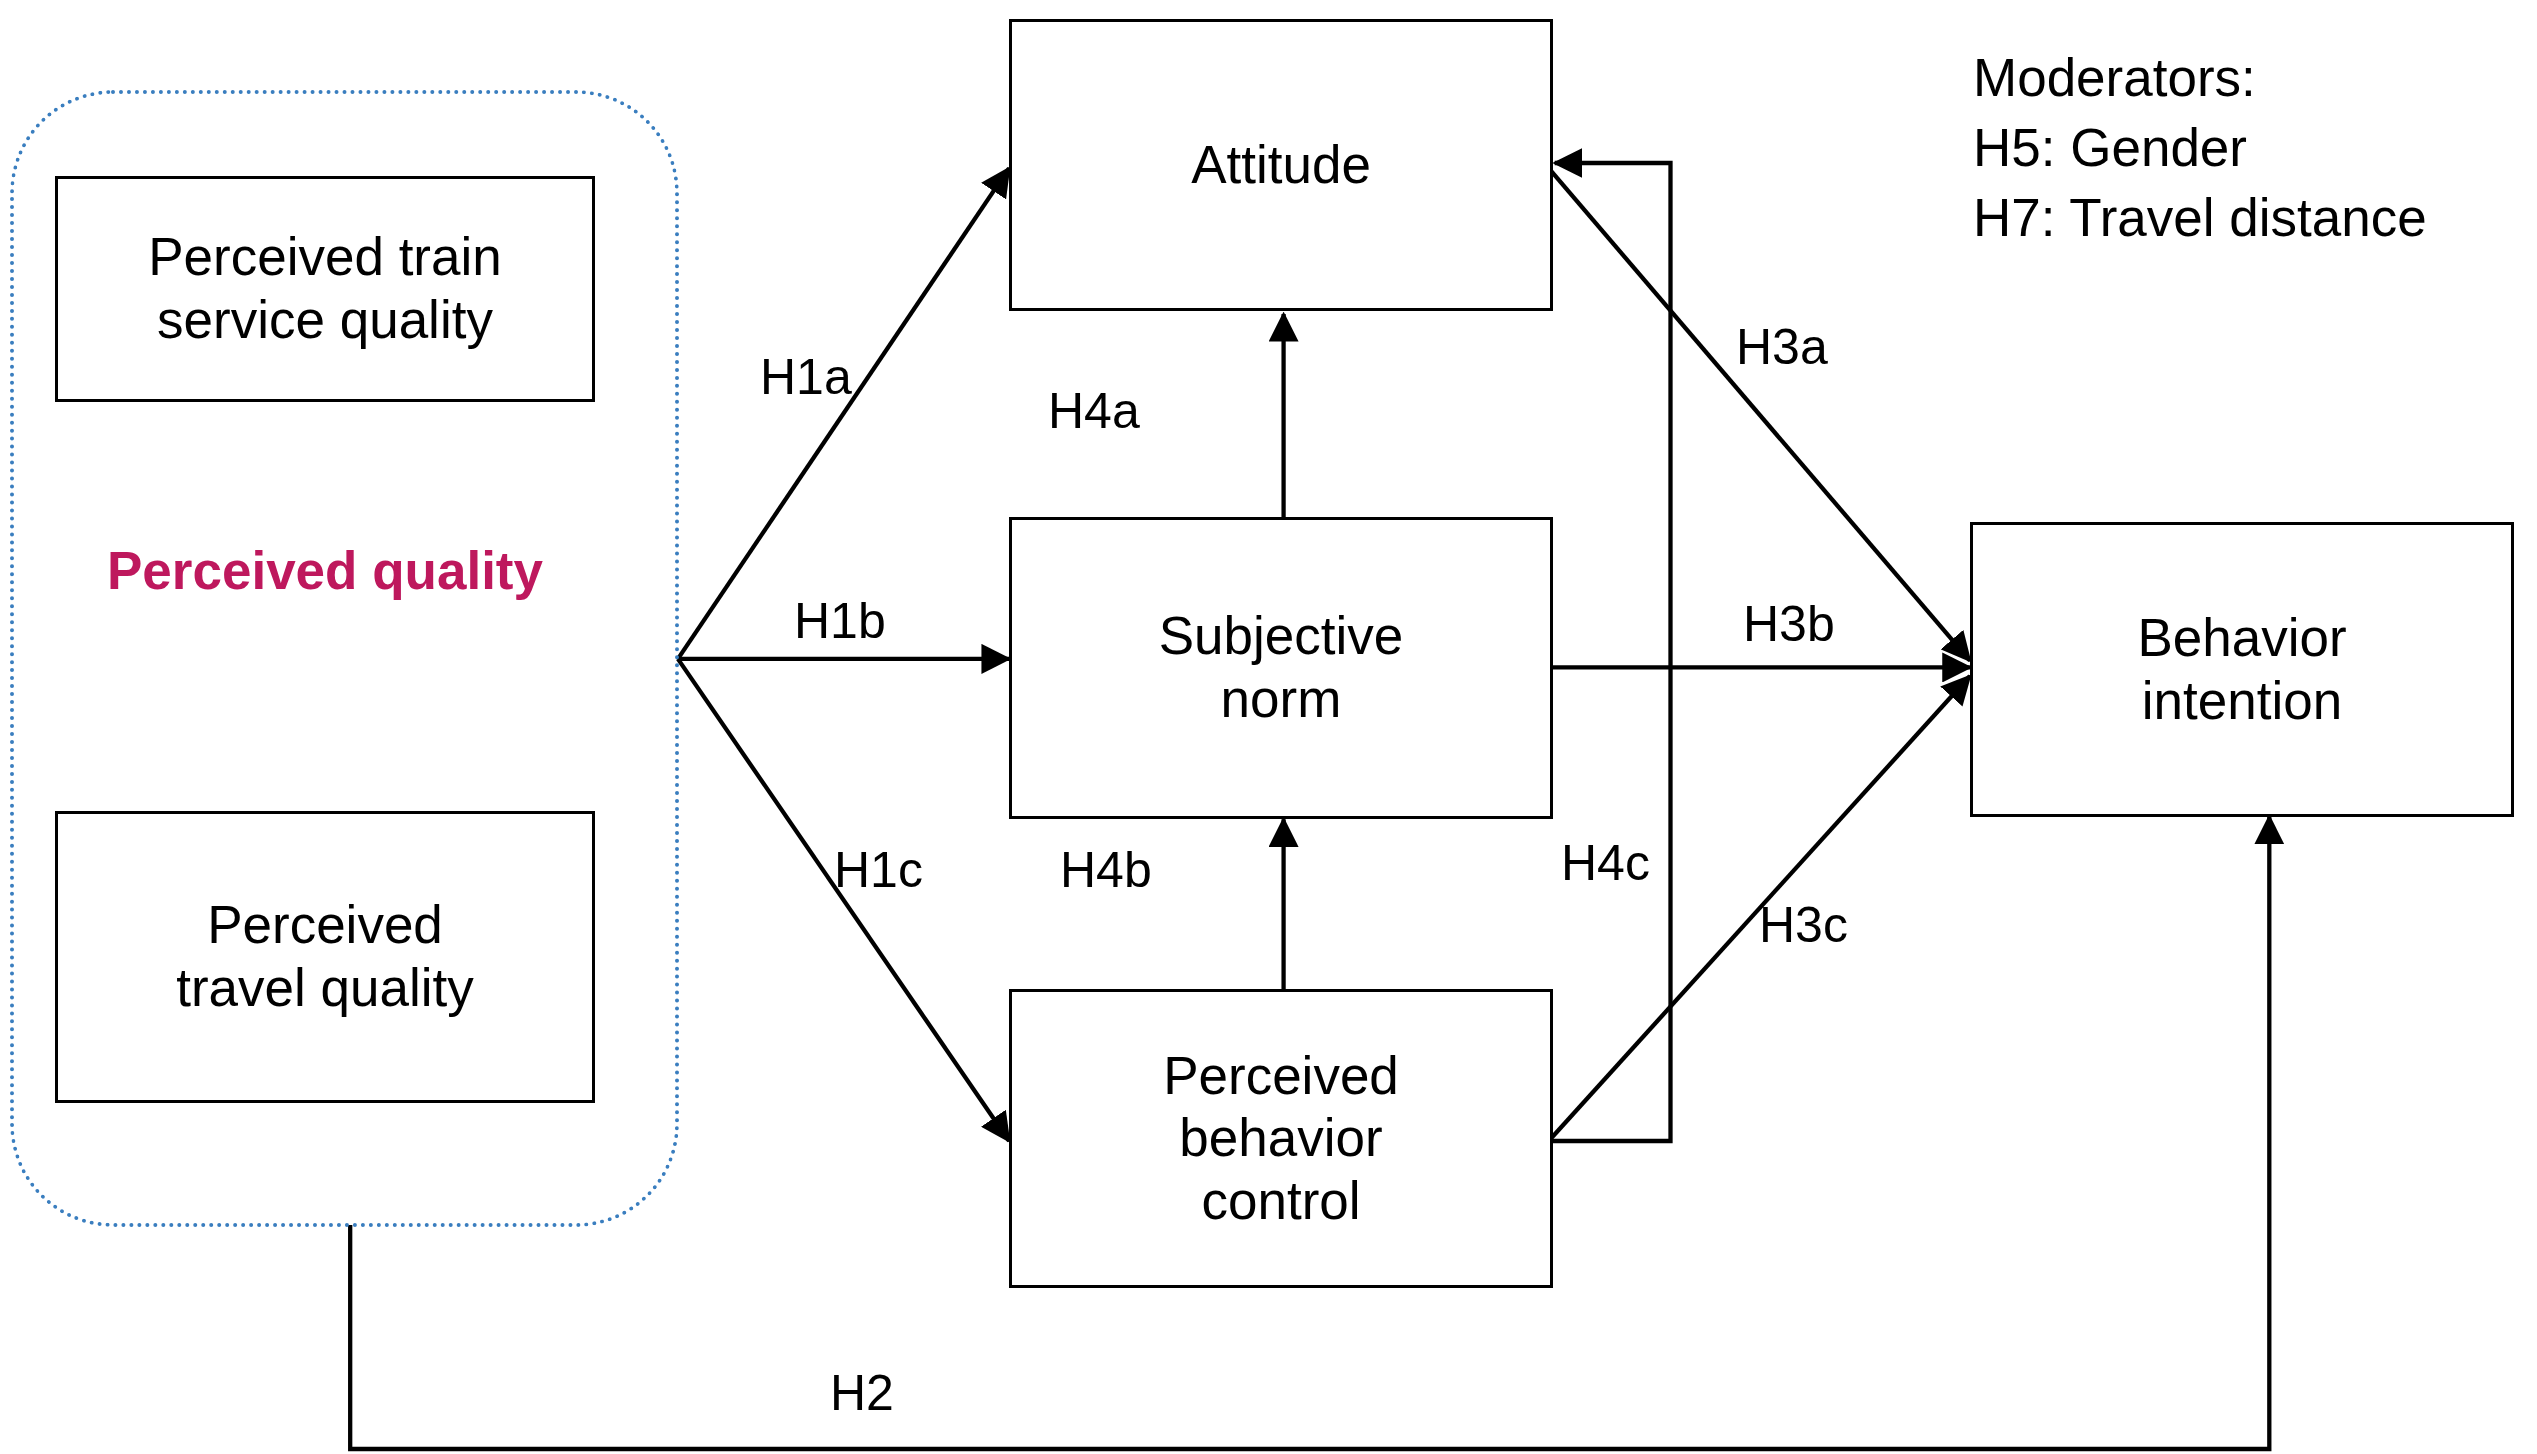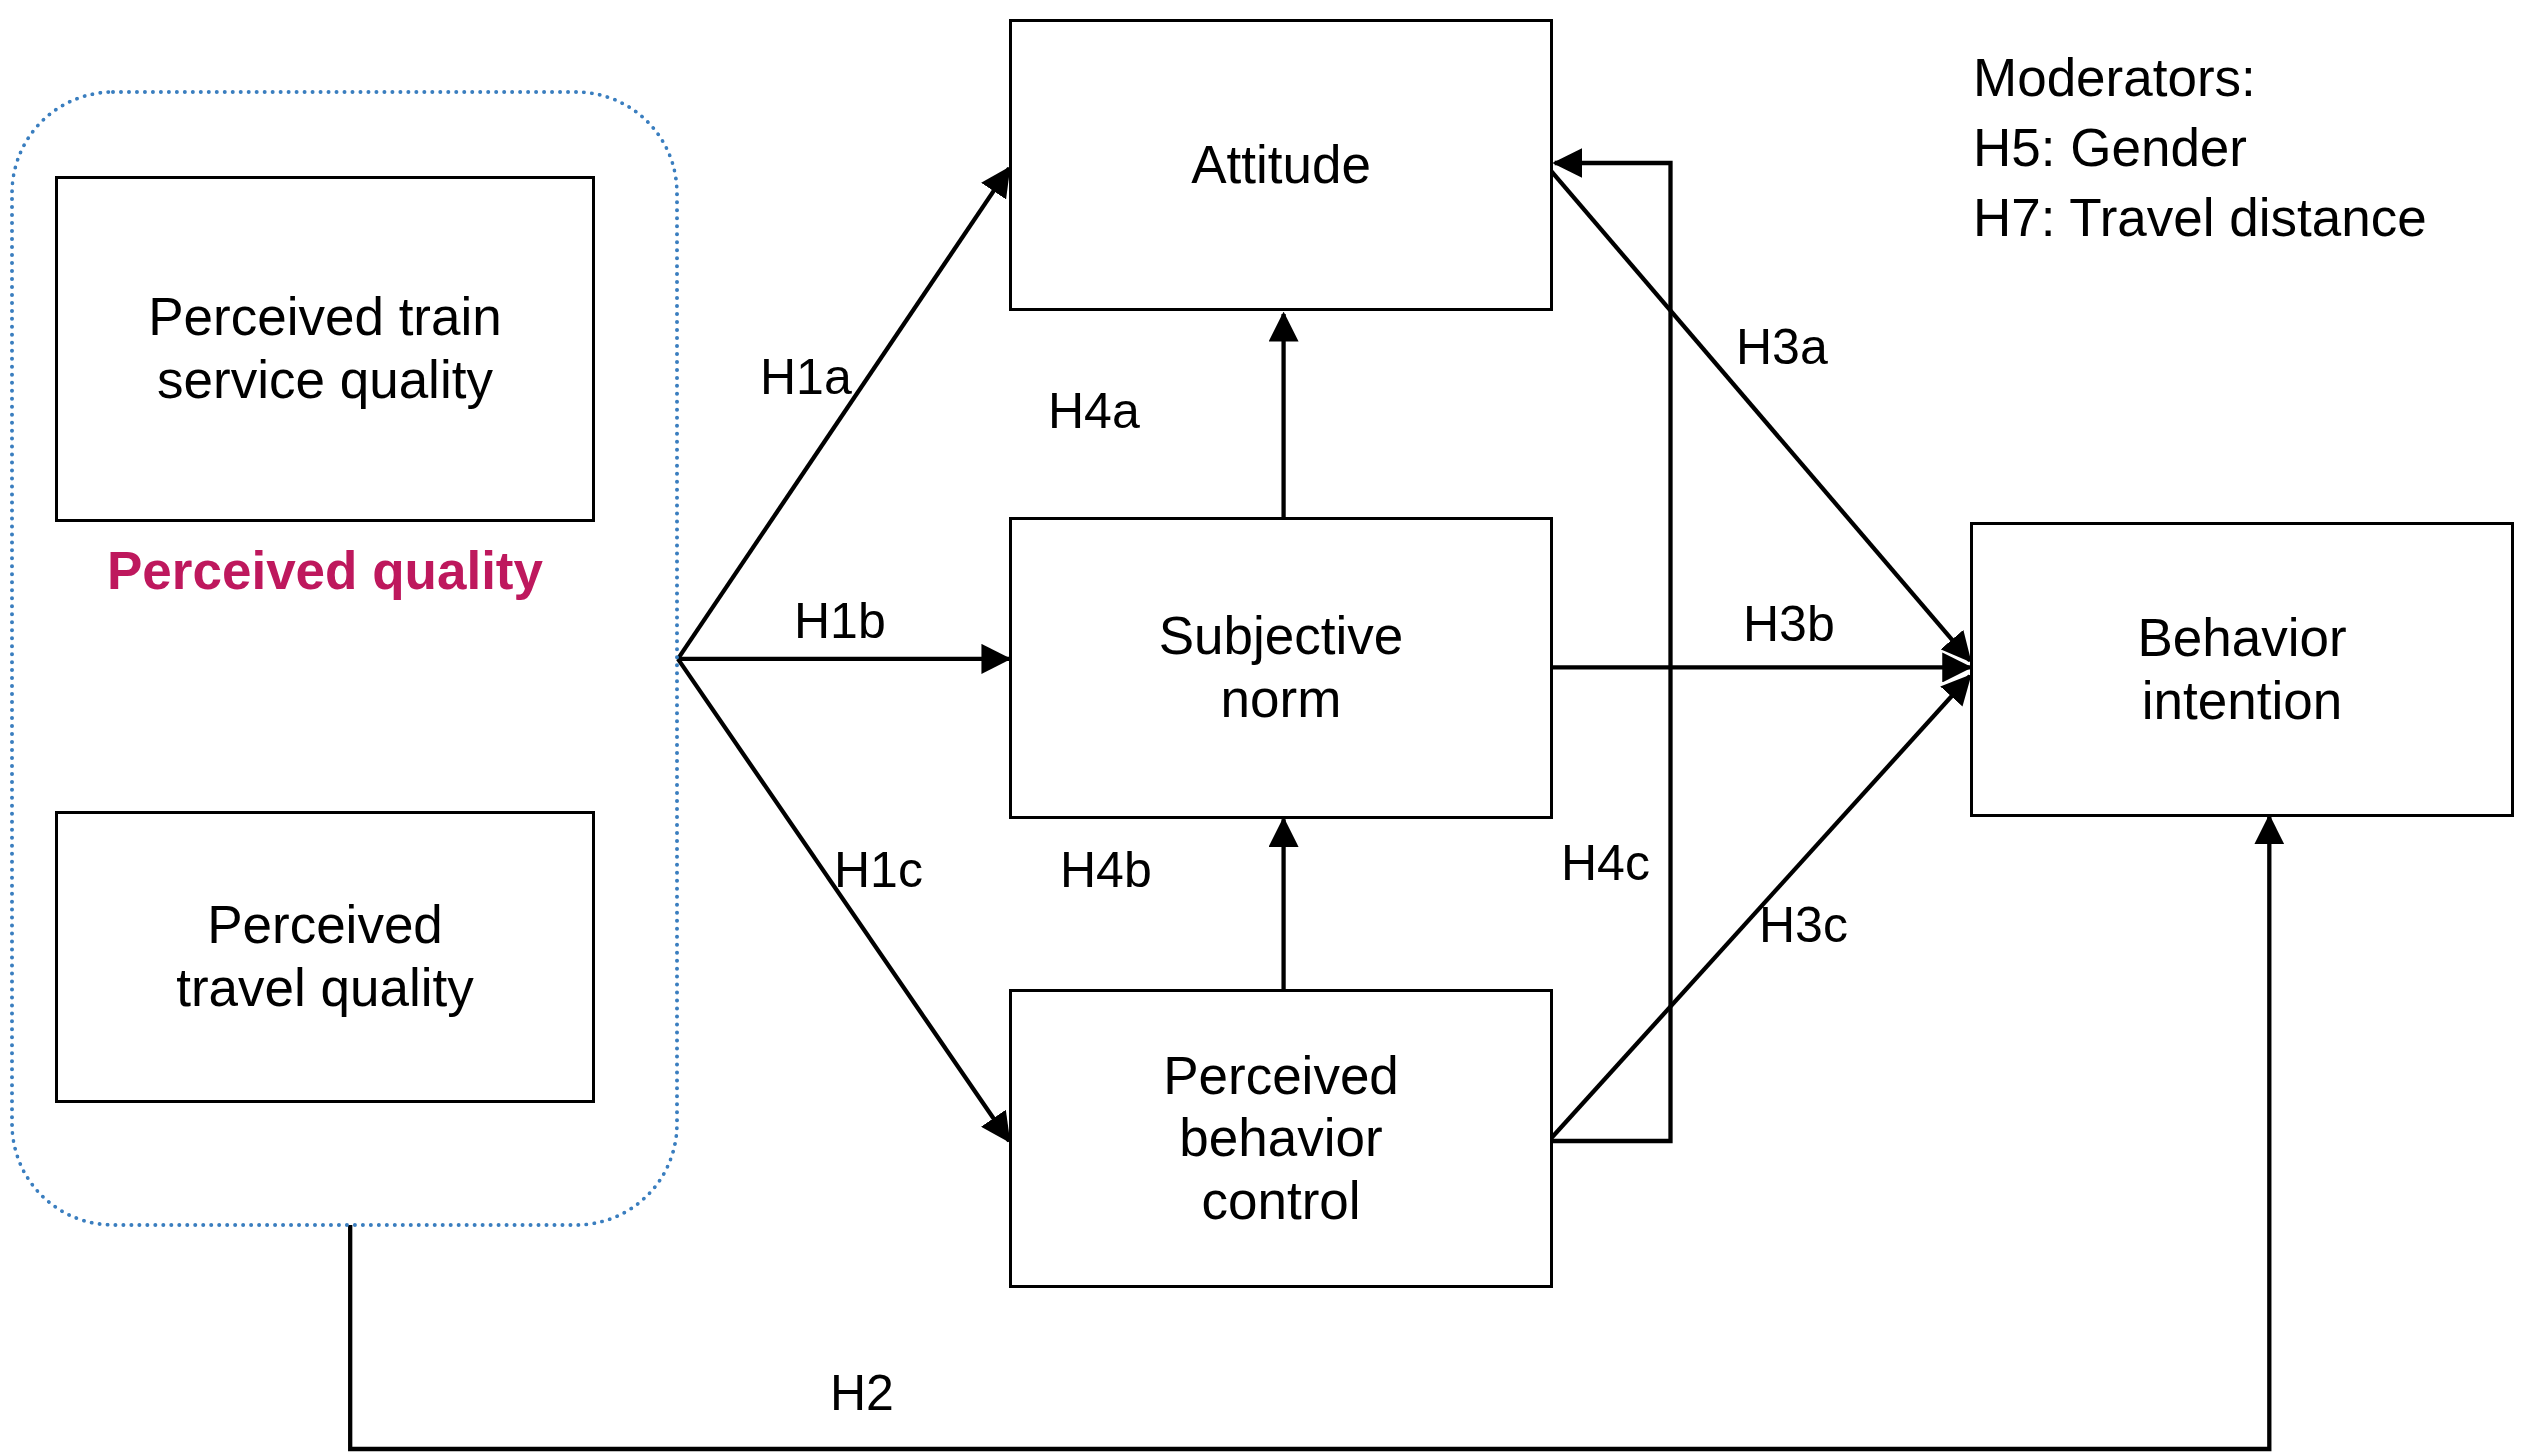--- a/index.html
+++ b/index.html
@@ -101,21 +101,21 @@
 
     <line x1="1496" y1="603" x2="1496" y2="366" stroke="#000000" stroke-width="5" marker-end="url(#arrowFilled)"></line>
 
     <line x1="1496" y1="1153" x2="1496" y2="955" stroke="#000000" stroke-width="5" marker-end="url(#arrowFilled)"></line>
 
     <polyline points="1805,1330 1947,1330 1947,190 1812,190" fill="none" stroke="#000000" stroke-width="5" marker-end="url(#arrowFilled)"></polyline>
   </svg>
 
   <div class="group-frame" style="left:10.3px; top:90px; width:669px; height:1137px;"></div>
 
-  <div class="node-box" style="left:55px; top:176px; width:540px; height:346px;">
+  <div class="node-box" style="left:55px; top:176px; width:540px; height:226px;">
     <span style="white-space:pre-line;">Perceived train
 service quality</span>
   </div>
 
   <div class="group-title" style="left:55px; top:540px; width:540px;">
     <span style="white-space:pre-line;">Perceived quality</span>
   </div>
 
   <div class="node-box" style="left:55px; top:811px; width:540px; height:292px;">
     <span style="white-space:pre-line;">Perceived

